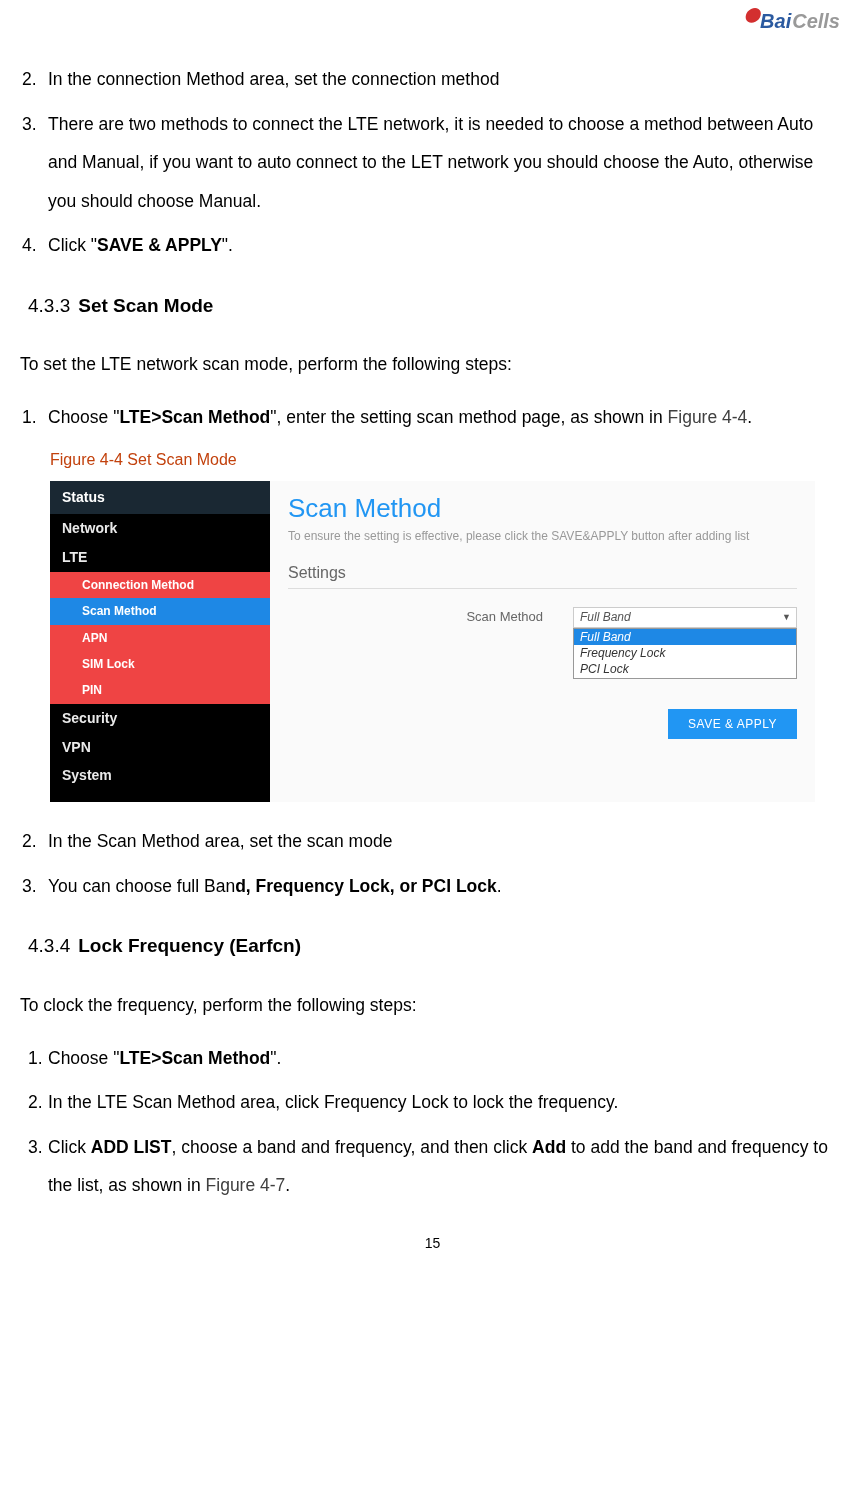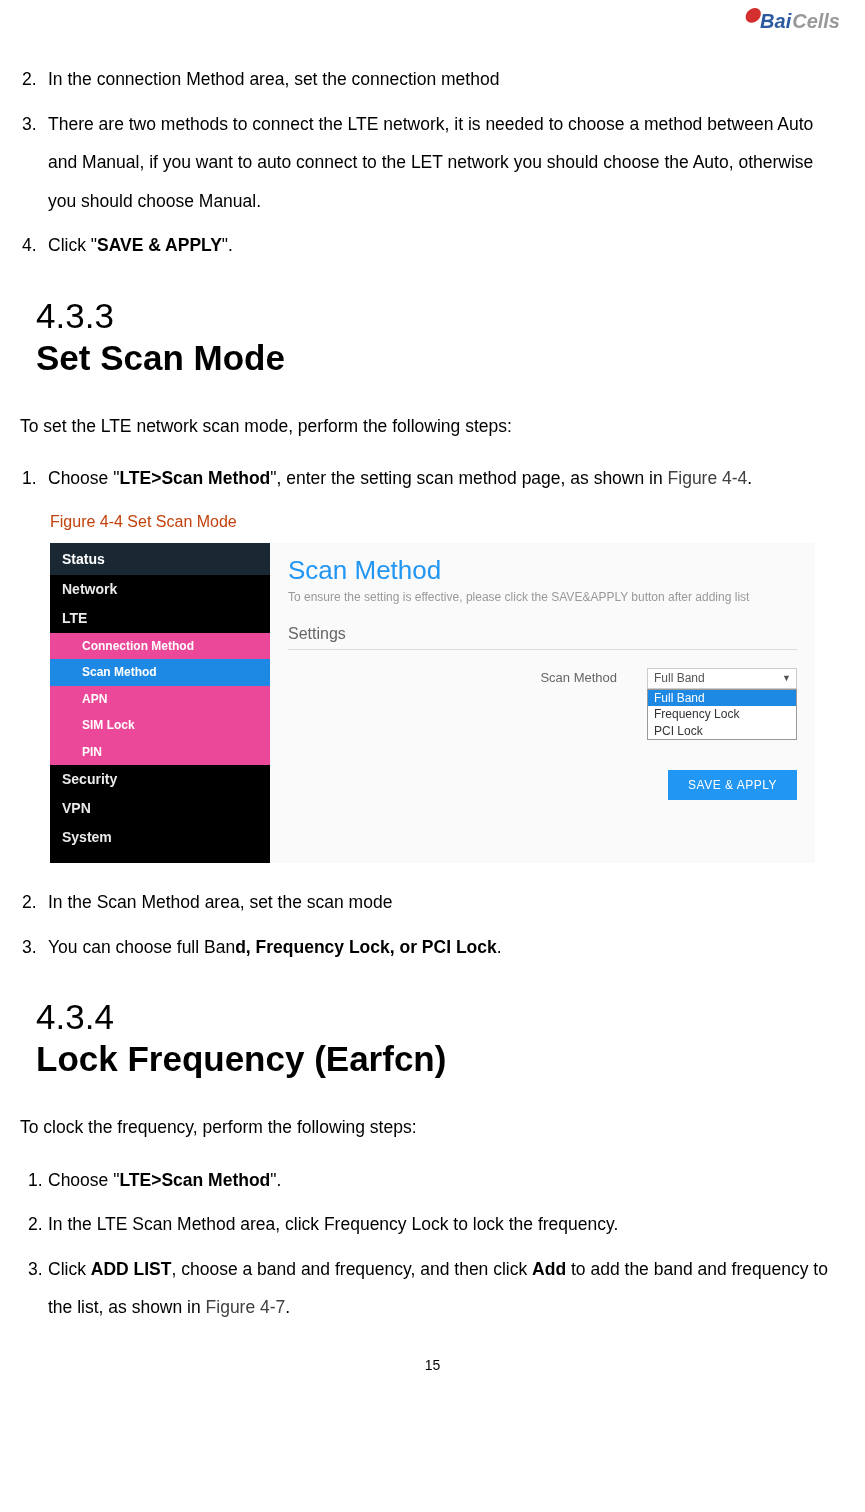--- a/index.html
+++ b/index.html
@@ -43,25 +43,24 @@
     width: 28px;
     flex-shrink: 0;
     text-align: left;
     padding-left: 2px;
   }
   .list-body {
     flex: 1;
   }
   .indent2 .list-num { padding-left: 8px; }
   .heading {
-    font-size: 35px;
-    margin: 30px 0 28px 16px;
+    font-size: 19px;
+    margin: 30px 0 28px 8px;
     display: flex;
     line-height: 1.2;
-    flex-direction: column;
   }
   .heading .hnum { font-weight: normal; margin-right: 8px; }
   .heading .hname { font-weight: bold; }
   .body-p {
     margin-bottom: 14px;
   }
   .fig-caption {
     font-size: 16px;
     color: #c2410c;
     margin-left: 30px;
@@ -86,21 +85,21 @@
   .sidebar-item {
     padding: 6px 12px;
     color: #eaeaea;
     background: #000;
     font-size: 14px;
     font-weight: bold;
   }
   .sidebar-sub {
     padding: 6px 12px 6px 32px;
     color: #fff;
-    background: #ec4899;
+    background: #ef4444;
     font-size:12px;
     font-weight: bold;
   }
   .sidebar-sub.active {
     background: #1e88e5;
     color: #fff;
   }
   .main-panel {
     flex: 1;
     background: #fafafa;
@@ -131,21 +130,22 @@
     justify-content: flex-end;
     gap: 30px;
     font-size: 13px;
   }
   .form-label {
     color: #666;
     padding-top: 2px;
   }
   .select-wrap {
     position: relative;
-    width: 150px;
+    width: 224px;
+    font-style: italic;
   }
   .select-box {
     border: 1px solid #ccc;
     background: #fff;
     padding: 2px 18px 2px 6px;
     color: #555;
     font-size:12px;
     position: relative;
   }
   .select-caret {

